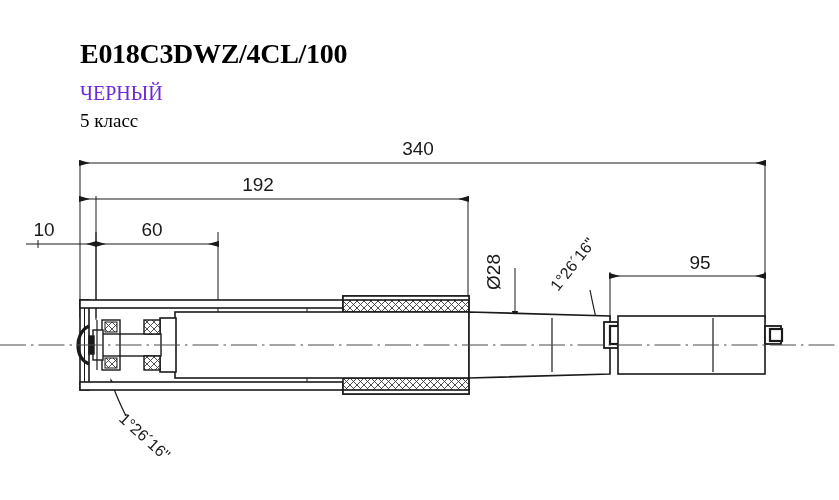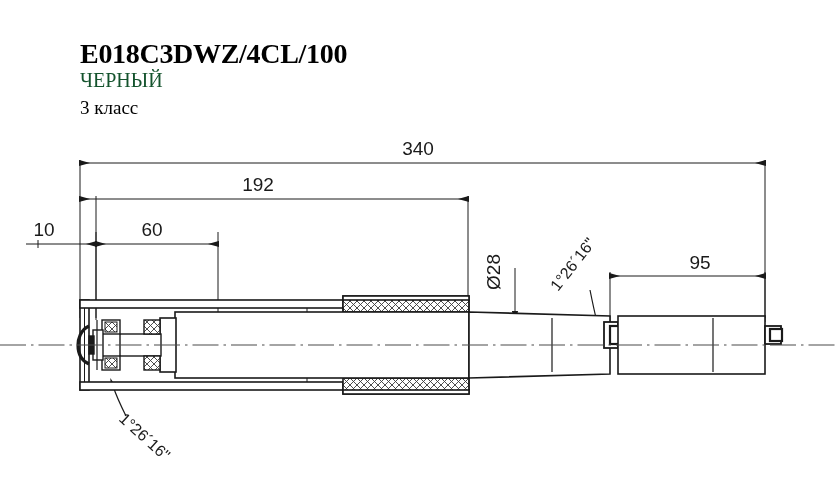--- a/index.html
+++ b/index.html
@@ -33,22 +33,22 @@
     font-size: 28px;
     letter-spacing: -0.3px;
     line-height: 1.05;
     white-space: nowrap;
     color: #000000;
   }
   .part-color {
     font-family: "Liberation Serif", serif;
     font-size: 20px;
     line-height: 1.25;
-    margin-top: 0;
-    color: #14532d;
+    margin-top: 13px;
+    color: #6d28d9;
   }
   .part-class {
     font-family: "Liberation Serif", serif;
     font-size: 19px;
     line-height: 1.25;
     margin-top: 3px;
     color: #000000;
   }
   svg.drawing {
     position: absolute;
@@ -69,21 +69,21 @@
   }
 </style>
 </head>
 <body>
 
 <div id="stage">
 
   <div class="title-block">
     <div class="part-code">E018C3DWZ/4CL/100</div>
     <div class="part-color">ЧЕРНЫЙ</div>
-    <div class="part-class">3 класс</div>
+    <div class="part-class">5 класс</div>
   </div>
 
   <svg class="drawing" viewBox="0 0 839 500">
     <defs>
       <pattern id="xhatch" width="7" height="7" patternUnits="userSpaceOnUse">
         <rect width="7" height="7" fill="#ffffff"></rect>
         <path d="M0,0 L7,7 M7,0 L0,7" stroke="#3a3a3a" stroke-width="0.9"></path>
       </pattern>
       <marker id="arrIn" markerWidth="11" markerHeight="7" refX="10" refY="3.5" orient="auto" markerUnits="userSpaceOnUse">
         <path d="M0,3.5 L11,0.4 L11,6.6 Z" fill="#1a1a1a"></path>

